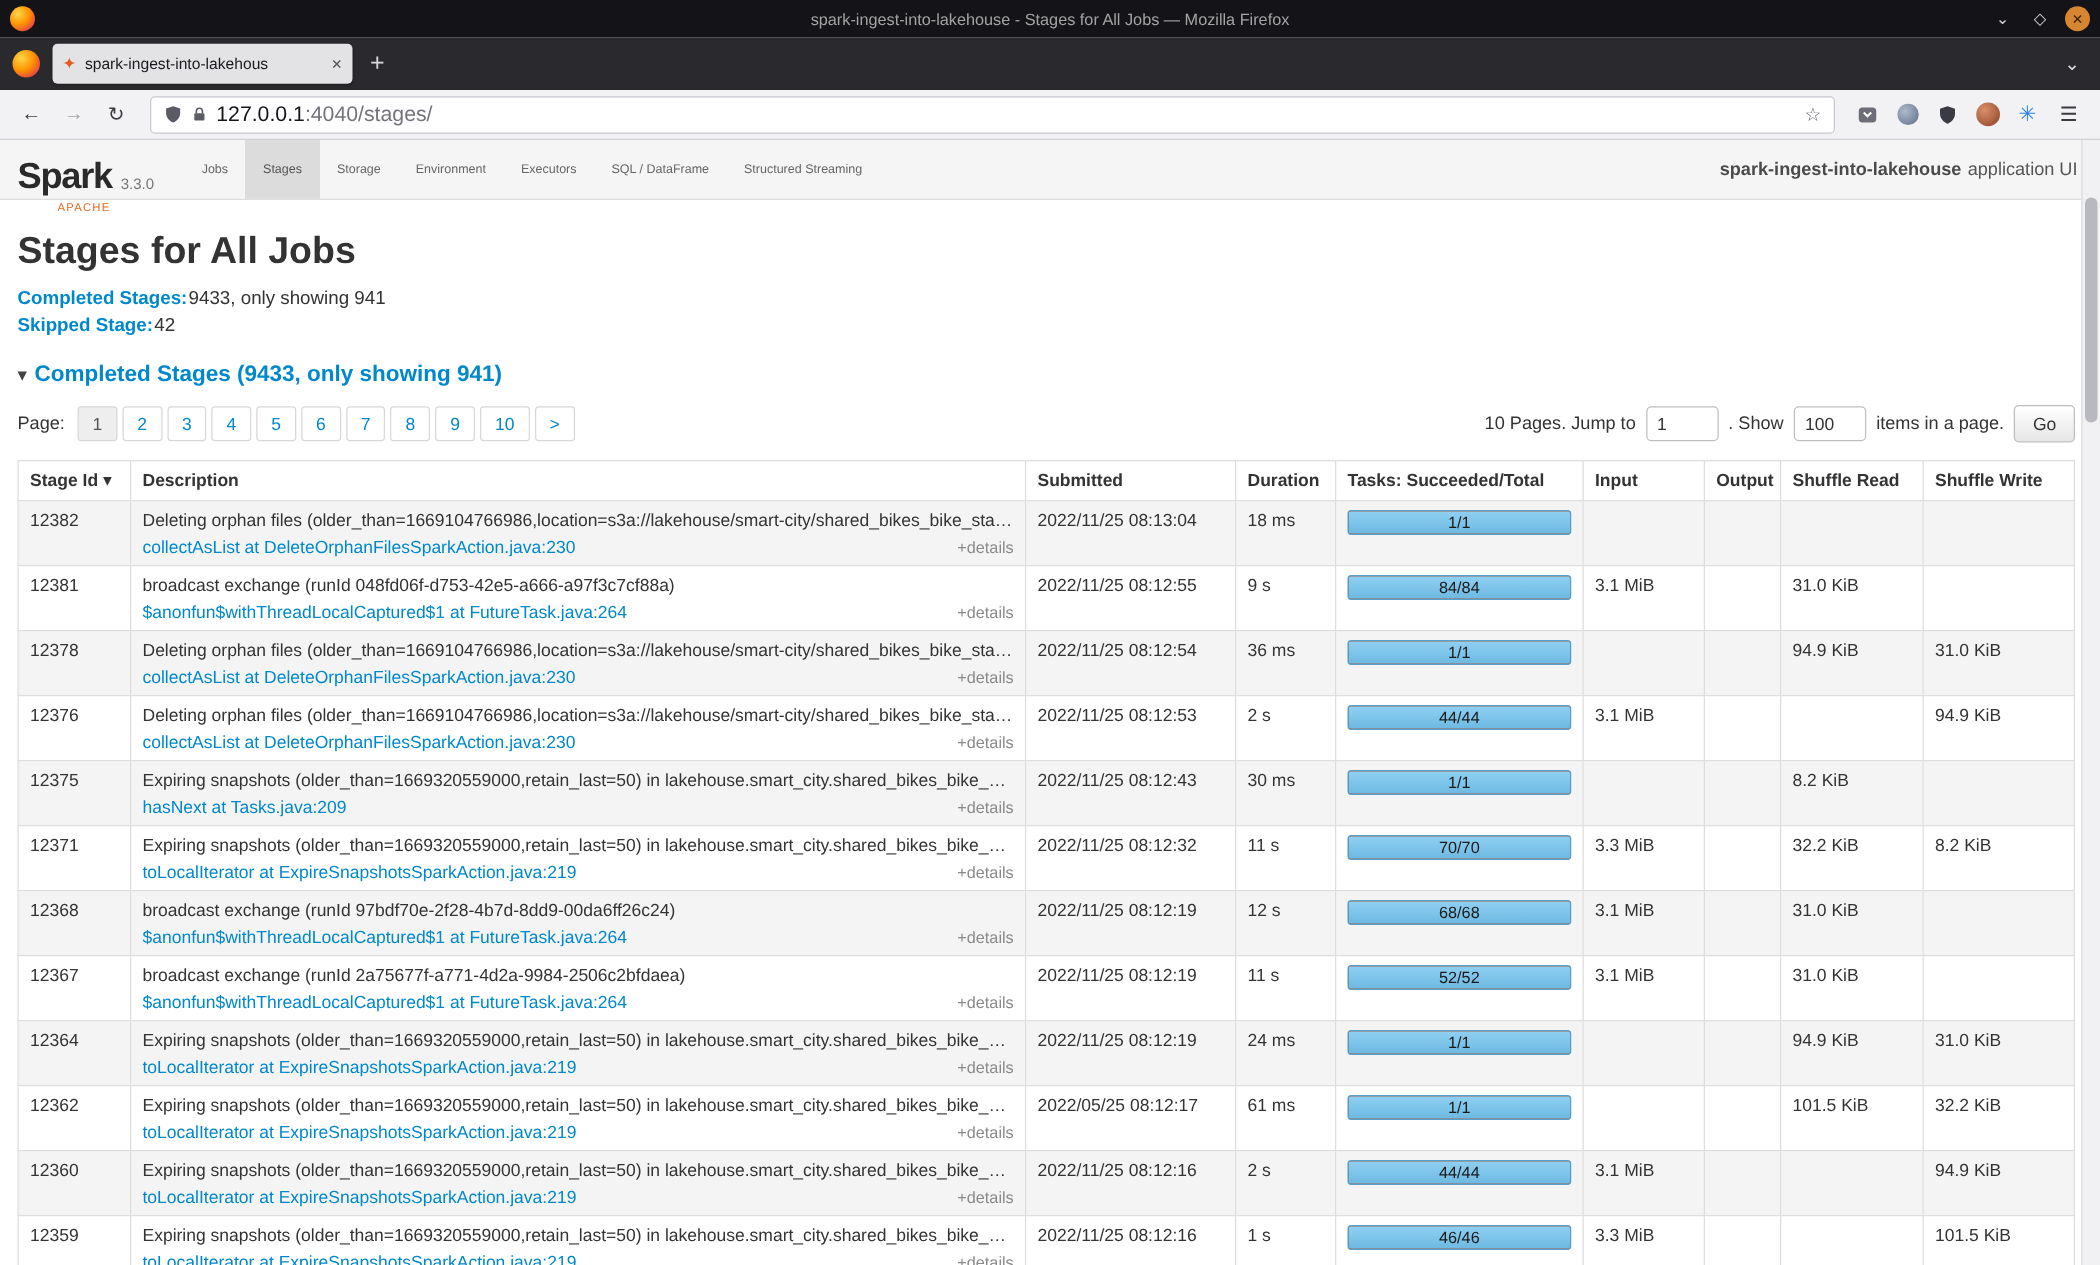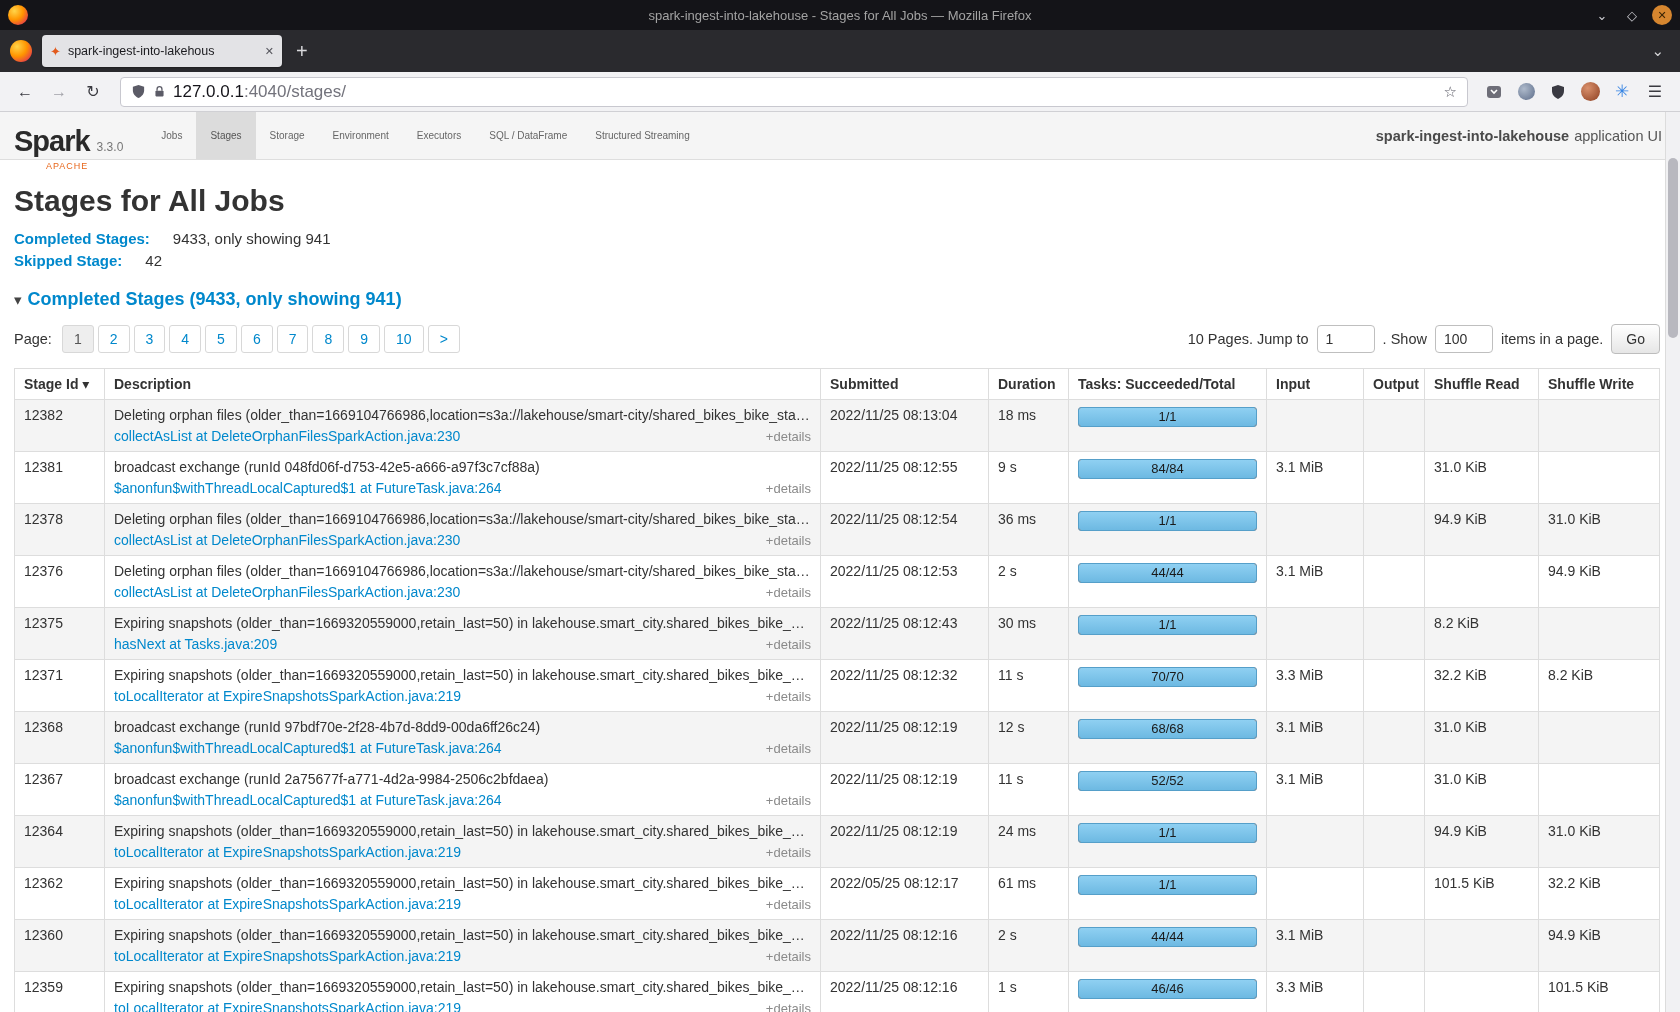--- a/index.html
+++ b/index.html
@@ -52,21 +52,21 @@
   .sp-nav-item { display:flex; align-items:center; padding:0 14px; font-size:10px; color:#666; cursor:pointer; white-space:nowrap; }
   .sp-nav-item.active { background:var(--nav-active-bg,#dcdcdc); color:#555; }
   .sp-app { margin-left:auto; display:flex; align-items:center; padding-right:18px; font-size:14.5px; color:#555; white-space:nowrap; }
   .sp-app b { margin-right:5px; color:#4a4a4a; }
 
   
   .content { padding:0 20px 0 14px; }
   h1 { font-size:30px; font-weight:bold; color:#333; margin:24px 0 12px; }
   .summary { font-size:15px; color:#333; }
   .summary > div { margin:5px 0; }
-  .sum-label { color:var(--link-blue,#0088cc); font-weight:bold; text-decoration:none; cursor:pointer; margin-right:23px; }
+  .sum-label { color:var(--link-blue,#0088cc); font-weight:bold; text-decoration:none; cursor:pointer; margin-right:1px; }
   .section-header { margin-top:20px; font-size:18px; font-weight:bold; color:var(--link-blue,#0088cc); cursor:pointer; }
   .section-header .arrow { color:#444; font-size:15px; margin-right:6px; }
 
   .pag-row { margin-top:14px; display:flex; align-items:center; font-size:14.5px; color:#333; }
   .pag-label { margin-right:10px; }
   .pages { display:flex; align-items:center; }
   .page-box { display:inline-block; border:1px solid #d8d8d8; border-radius:3px; padding:6px 11px; margin-right:4px;
     color:var(--link-blue,#0088cc); font-size:14px; background:#fff; cursor:pointer; line-height:1; }
   .page-box.current { color:#555; background:#eee; cursor:default; }
   .pag-right { margin-left:auto; display:flex; align-items:center; gap:8px; }

